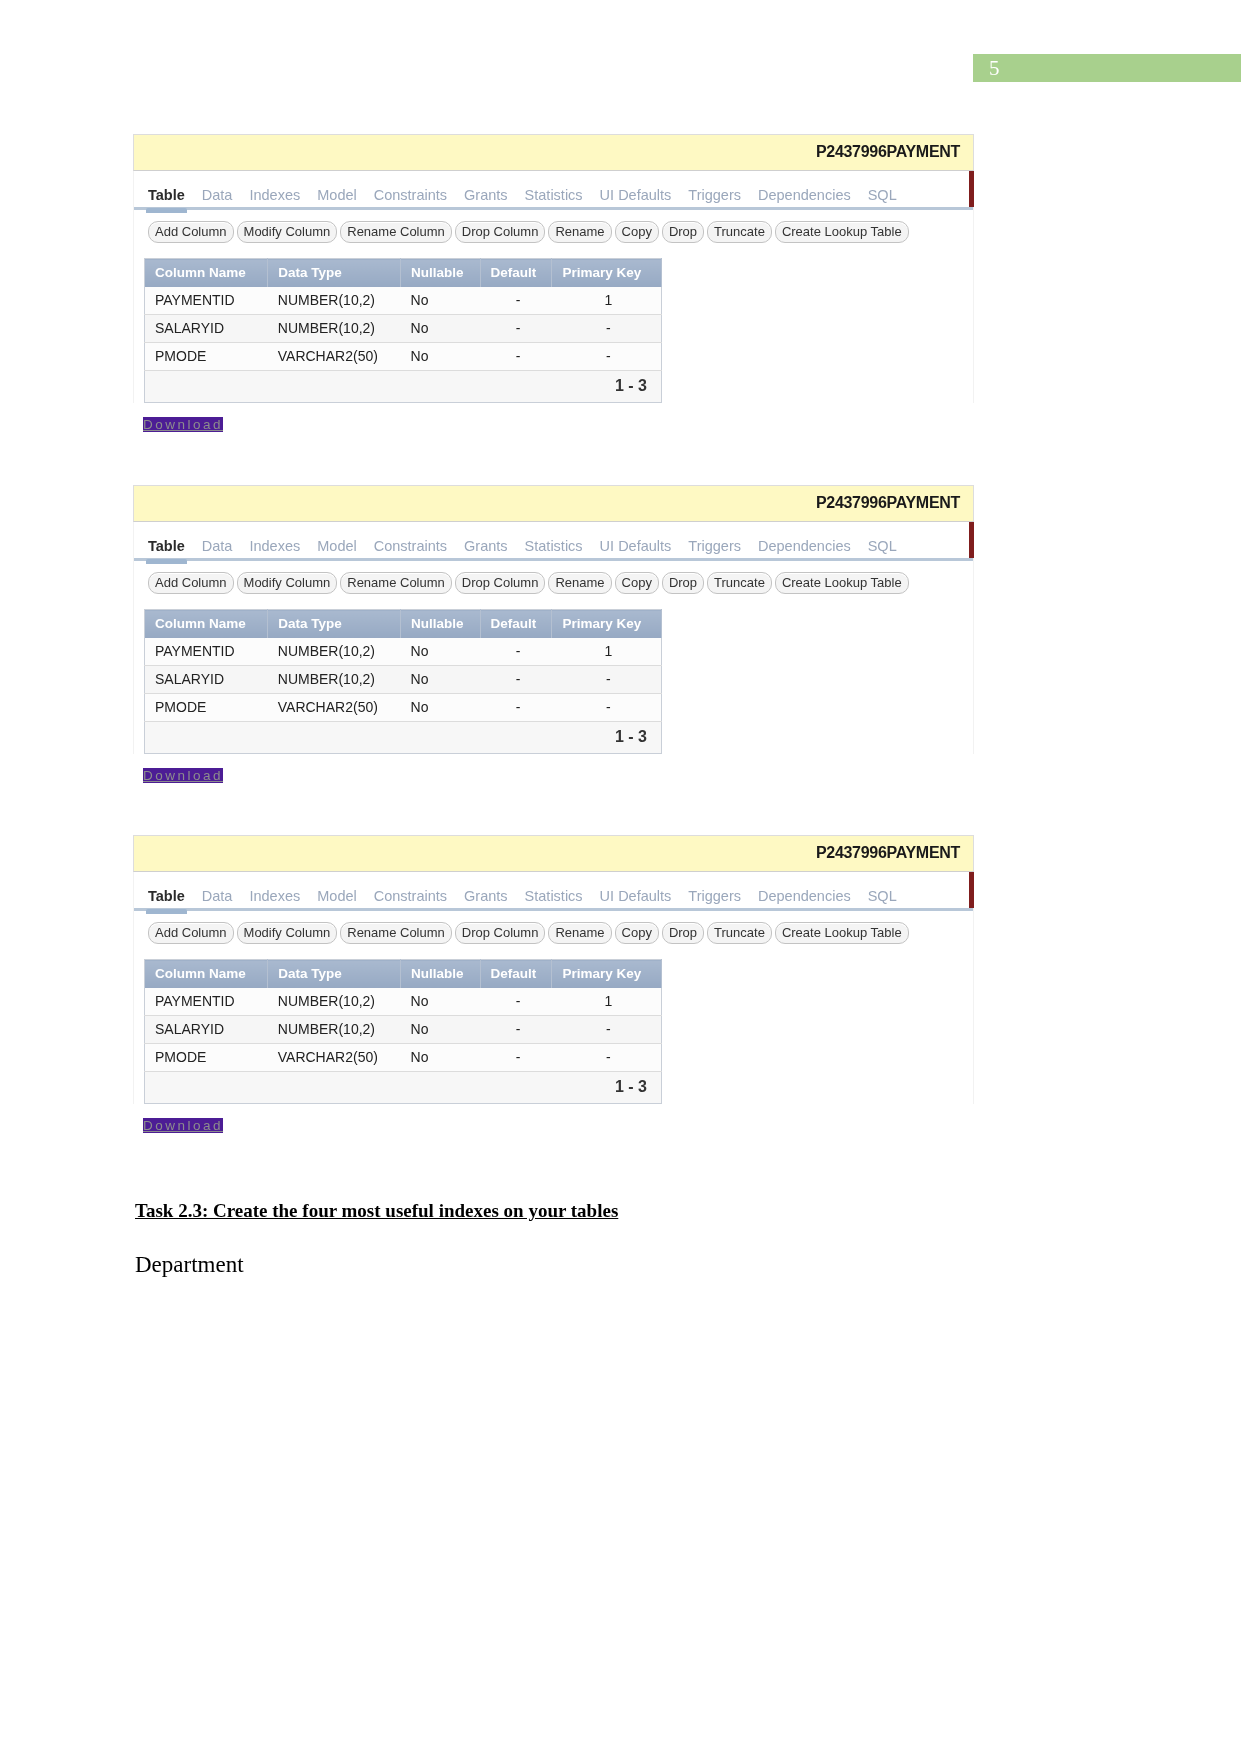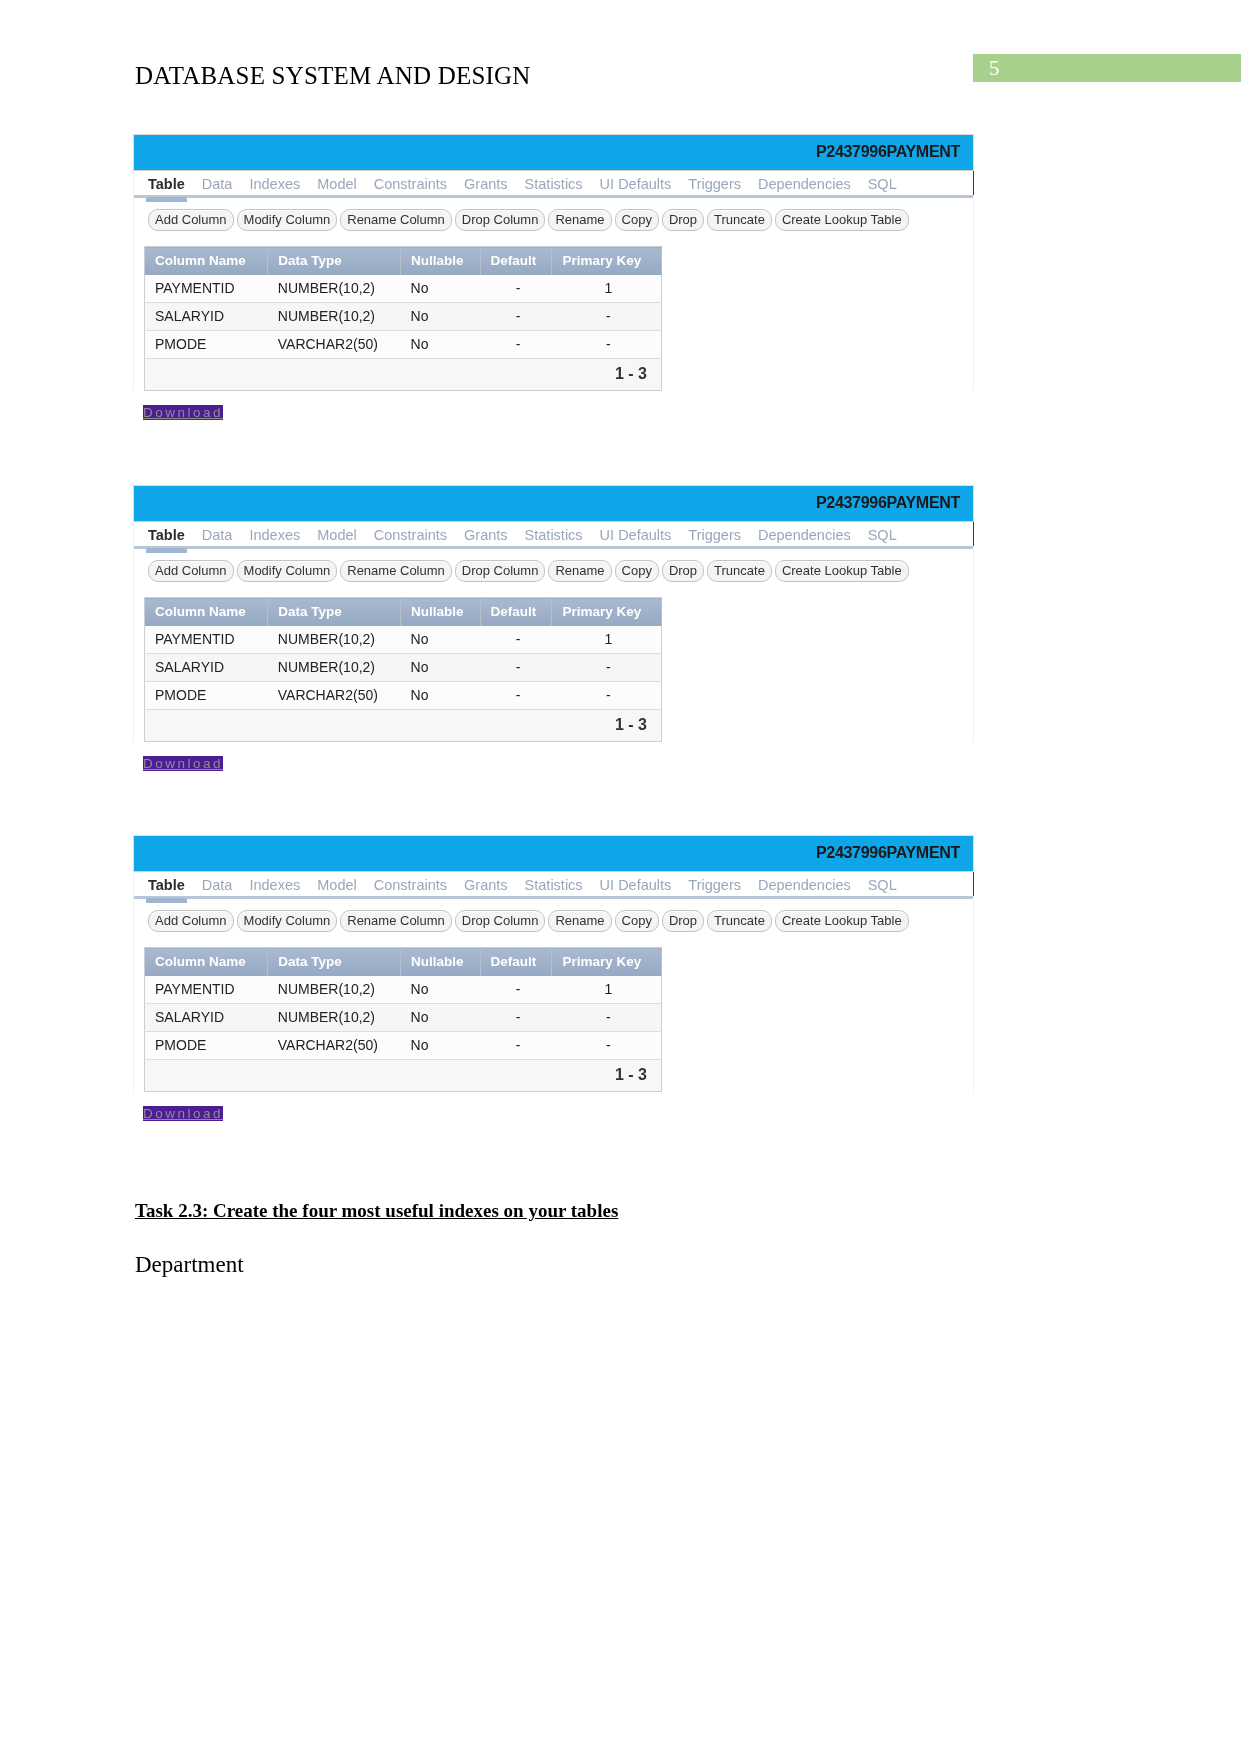--- a/index.html
+++ b/index.html
@@ -53,47 +53,47 @@
 
   
   .panel {
     position: absolute;
     left: 133px;
     width: 841px;
     font-family: "Liberation Sans", sans-serif;
   }
   .panel-titlebar {
     height: 37px;
-    background: #0ea5e9;
+    background: #fef9c3;
     border: 1px solid #dddddd;
     border-bottom: 1px solid #cfcfcf;
     position: relative;
     box-sizing: border-box;
   }
   .panel-title {
     position: absolute;
     right: 13px;
     top: 8px;
     font-family: "Liberation Sans", sans-serif;
     font-size: 16px;
     font-weight: bold;
     color: #1a1a1a;
     letter-spacing: -0.3px;
     white-space: nowrap;
   }
 
   
   .tabs {
     position: relative;
-    height: 24px;
+    height: 36px;
     background: #ffffff;
     border-left: 1px solid #f2f2f2;
-    border-right: 1px solid #7f1d1d;
+    border-right: 5px solid #7f1d1d;
     padding-left: 14px;
-    padding-top: 5px;
+    padding-top: 16px;
     box-sizing: border-box;
     white-space: nowrap;
   }
   .tab {
     display: inline-block;
     font-size: 14.5px;
     color: #9aa7bb;
     margin-right: 17px;
     position: relative;
     vertical-align: top;
@@ -211,21 +211,20 @@
     font-family: Liberation Serif, serif;
     font-size: 23px;
     color: #000000;
     white-space: nowrap;
   }
 </style>
 </head>
 <body>
 
 <div class="page-header">
-  <div class="doc-title">DATABASE SYSTEM AND DESIGN</div>
   <div class="page-badge">
     <span class="page-badge-num">5</span>
   </div>
 </div>
 
 <div class="panel" id="panel-0" style="top:134px;"><div class="panel-titlebar">
       <span class="panel-title">P2437996PAYMENT</span>
     </div><div class="tabs"><span class="tab active">Table</span><span class="tab">Data</span><span class="tab">Indexes</span><span class="tab">Model</span><span class="tab">Constraints</span><span class="tab">Grants</span><span class="tab">Statistics</span><span class="tab">UI Defaults</span><span class="tab">Triggers</span><span class="tab">Dependencies</span><span class="tab">SQL</span></div><div class="tabs-underline"></div><div class="toolbar"><span class="tbtn">Add Column</span><span class="tbtn">Modify Column</span><span class="tbtn">Rename Column</span><span class="tbtn">Drop Column</span><span class="tbtn">Rename</span><span class="tbtn">Copy</span><span class="tbtn">Drop</span><span class="tbtn">Truncate</span><span class="tbtn">Create Lookup Table</span></div><div class="dtable-wrap">
       <table class="dtable">
         <thead>

